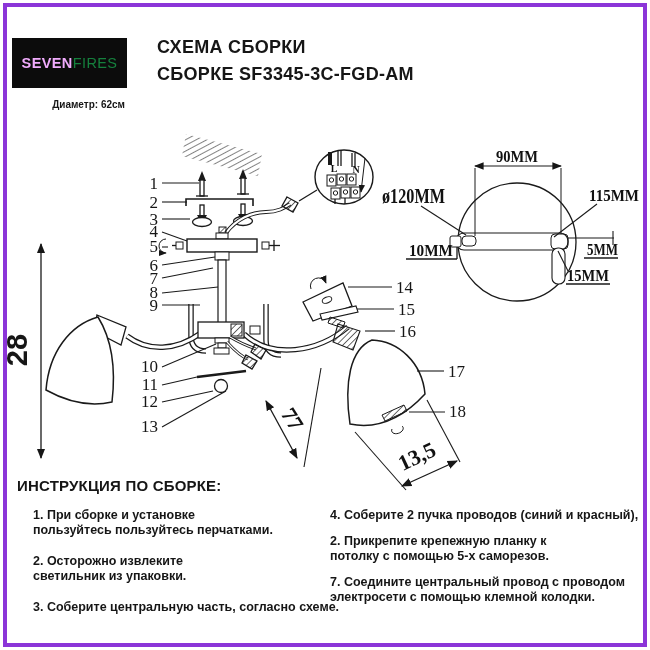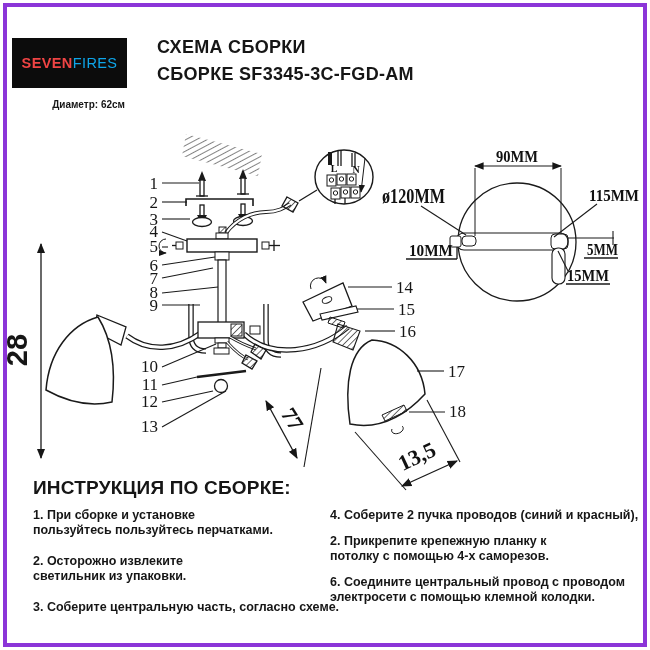--- a/index.html
+++ b/index.html
@@ -2,34 +2,34 @@
 <html><head>
 <meta charset="utf-8">
 <style>
   html,body{margin:0;padding:0;background:#fff;}
   .page{position:relative;width:650px;height:650px;background:#fff;overflow:hidden;
         font-family:"Liberation Sans",sans-serif;color:#161616;}
   .frame{position:absolute;inset:3px;border:4px solid #8b35d8;pointer-events:none;}
   
   .logo{position:absolute;left:12px;top:38px;width:115px;height:50px;background:#0c0c0c;
         display:flex;align-items:center;justify-content:center;}
-  .logo .b{color:#ef4444;font-size:14.5px;font-weight:800;letter-spacing:.4px;}
-  .logo .l{color:#0ea5e9;font-size:14.5px;font-weight:300;letter-spacing:.4px;}
+  .logo .b{color:#f0abfc;font-size:14.5px;font-weight:800;letter-spacing:.4px;}
+  .logo .l{color:#15803d;font-size:14.5px;font-weight:300;letter-spacing:.4px;}
   .sizes{position:absolute;left:8px;top:96px;width:117px;text-align:right;
          font-size:10px;font-weight:600;line-height:17px;}
   .title{position:absolute;left:157px;top:34px;font-size:18px;font-weight:700;
          letter-spacing:.3px;line-height:27px;white-space:nowrap;}
   
   .diagram{position:absolute;left:0;top:0;width:650px;height:650px;}
   text.pn{font-family:"Liberation Serif",serif;font-size:17px;font-weight:500;fill:#161616;}
   text.dim{font-family:"Liberation Serif",serif;font-weight:700;fill:#111;}
   text.lnl{font-family:"Liberation Serif",serif;font-size:10px;font-weight:700;fill:#111;}
   text.d28{font-family:"Liberation Sans",sans-serif;font-size:29px;font-weight:600;fill:#161616;}
   
-  .instr-h{position:absolute;left:33px;top:477px;font-size:19px;font-weight:700;letter-spacing:.2px;}
+  .instr-h{position:absolute;left:17px;top:477px;font-size:15px;font-weight:700;letter-spacing:.2px;}
   .col{position:absolute;top:508px;}
   .col-left{left:33px;width:300px;}
   .col-right{left:330px;width:312px;}
   .item{margin-bottom:16px;}
   .col-right .item{margin-bottom:11px;}
   .iline{font-size:12.5px;font-weight:600;line-height:15px;white-space:nowrap;}
 </style>
 </head>
 <body>
 
@@ -290,20 +290,20 @@
       <div class="iline">3. Соберите центральную часть, согласно схеме.</div>
     </div>
   </div>
 
   <div class="col col-right">
     <div class="item">
       <div class="iline">4. Соберите 2 пучка проводов (синий и красный),</div>
     </div>
     <div class="item">
       <div class="iline">2. Прикрепите крепежную планку к</div>
-      <div class="iline">потолку с помощью 4-х саморезов.</div>
-    </div>
-    <div class="item">
-      <div class="iline">6. Соедините центральный провод с проводом</div>
+      <div class="iline">потолку с помощью 5-х саморезов.</div>
+    </div>
+    <div class="item">
+      <div class="iline">7. Соедините центральный провод с проводом</div>
       <div class="iline">электросети с помощью клемной колодки.</div>
     </div>
   </div>
 </div>
 
 </body></html>

